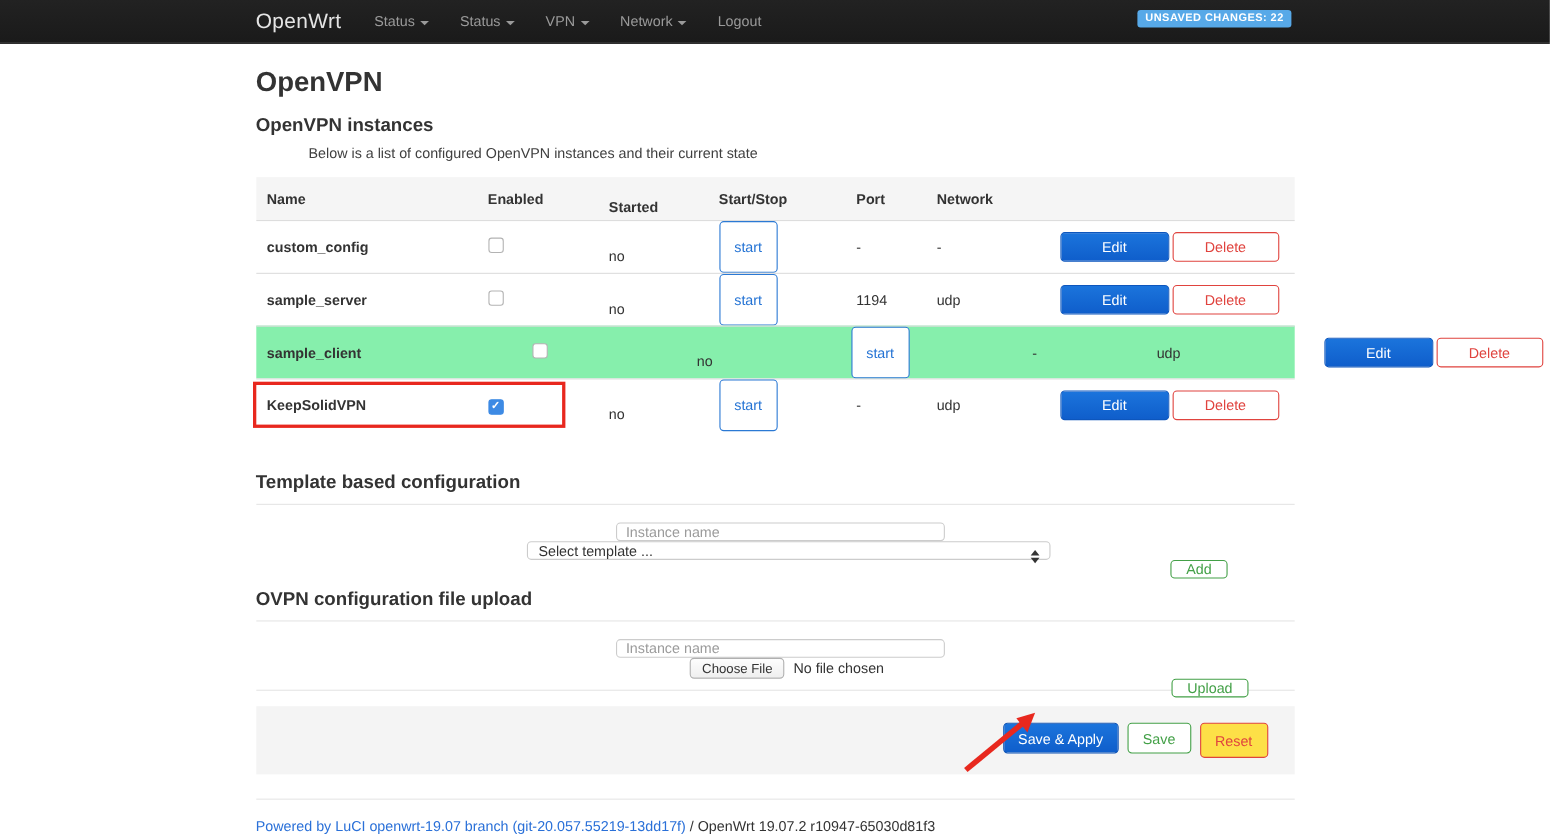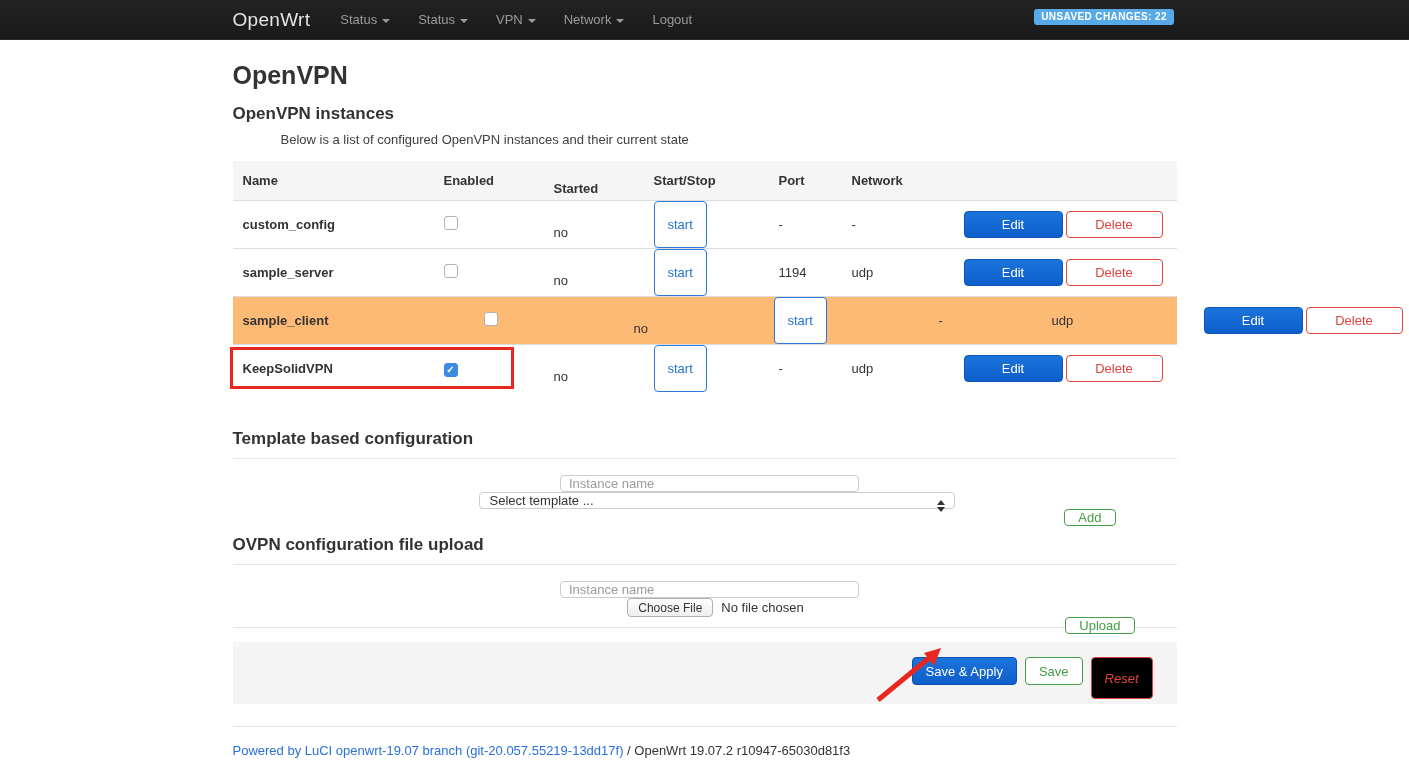--- a/index.html
+++ b/index.html
@@ -22,21 +22,21 @@
   .container { width:944px; margin:0 auto; position:relative; }
   h1 { font-size:25px; font-weight:bold; color:#333; margin-top:21px; }
   h3 { font-size:17px; font-weight:bold; color:#333; }
   .desc { font-size:13px; color:#404040; margin-top:8px;margin-left:48px; }
   hr { border:none; border-top:1px solid #e5e5e5; }
 
   
   .tbl { margin-top:14px; width:944px; }
   .tr { display:flex; align-items:center; height:48px; border-top:1px solid #dddddd; position:relative; }
   .tr.head { height:39px; background:#f5f5f5; border-top:none; font-weight:bold; }
-  .tr.striped { background:#fdba74;gap:40px; }
+  .tr.striped { background:#86efac;gap:40px; }
   .td { flex:none; }
   .c-name { width:211px; padding-left:10px; font-weight:bold; }
   .c-enabled { width:110px; }
   .c-started { width:100px;margin-top:16px; }
   .c-action { width:125px; }
   .c-port { width:73px; }
   .c-proto { width:112px; }
   .c-btns { width:213px; display:flex; gap:3px; }
   .tr.head .c-name { font-weight:bold; }
 
@@ -77,22 +77,22 @@
   .btn-file { border:1px solid #b0b0b0; border-radius:4px; background:linear-gradient(180deg,#fdfdfd,#efefef);
     font-size:12px; color:#333; padding:2px 10px; height:19px; }
   .file-status { font-size:13px; color:#333; }
 
   
   .rule-above-actions { margin-top:16px; }
   .action-bar { margin-top:14px; height:62px; background:#f4f4f4; display:flex; justify-content:flex-end;
     align-items:flex-start; padding:15px 24px 0 0; gap:8px; position:relative; }
   .btn-primary { background:linear-gradient(180deg,#1b74dc,#0f5ecb); border:1px solid #0b51b4; color:#fff;
     border-radius:4px; height:28px; padding:0 13px; font-size:13px; }
-  .btn-red { background:#000000; border:1px solid #e0433e; color:#e0433e; border-radius:4px;
-    height:42px; padding:0 13px; font-size:13px;font-style:italic; }
+  .btn-red { background:#fde047; border:1px solid #e0433e; color:#e0433e; border-radius:4px;
+    height:32px; padding:0 13px; font-size:13px; }
 
   
   .rule-footer { margin-top:22px; }
   .footer { margin-top:16px; font-size:13px; }
   .footer a { color:#2a70d8; text-decoration:none; }
 
   .annot-arrow { position:absolute; left:0; top:0; width:1409px; height:762px; pointer-events:none; }
 </style>
 </head>
 <body>

